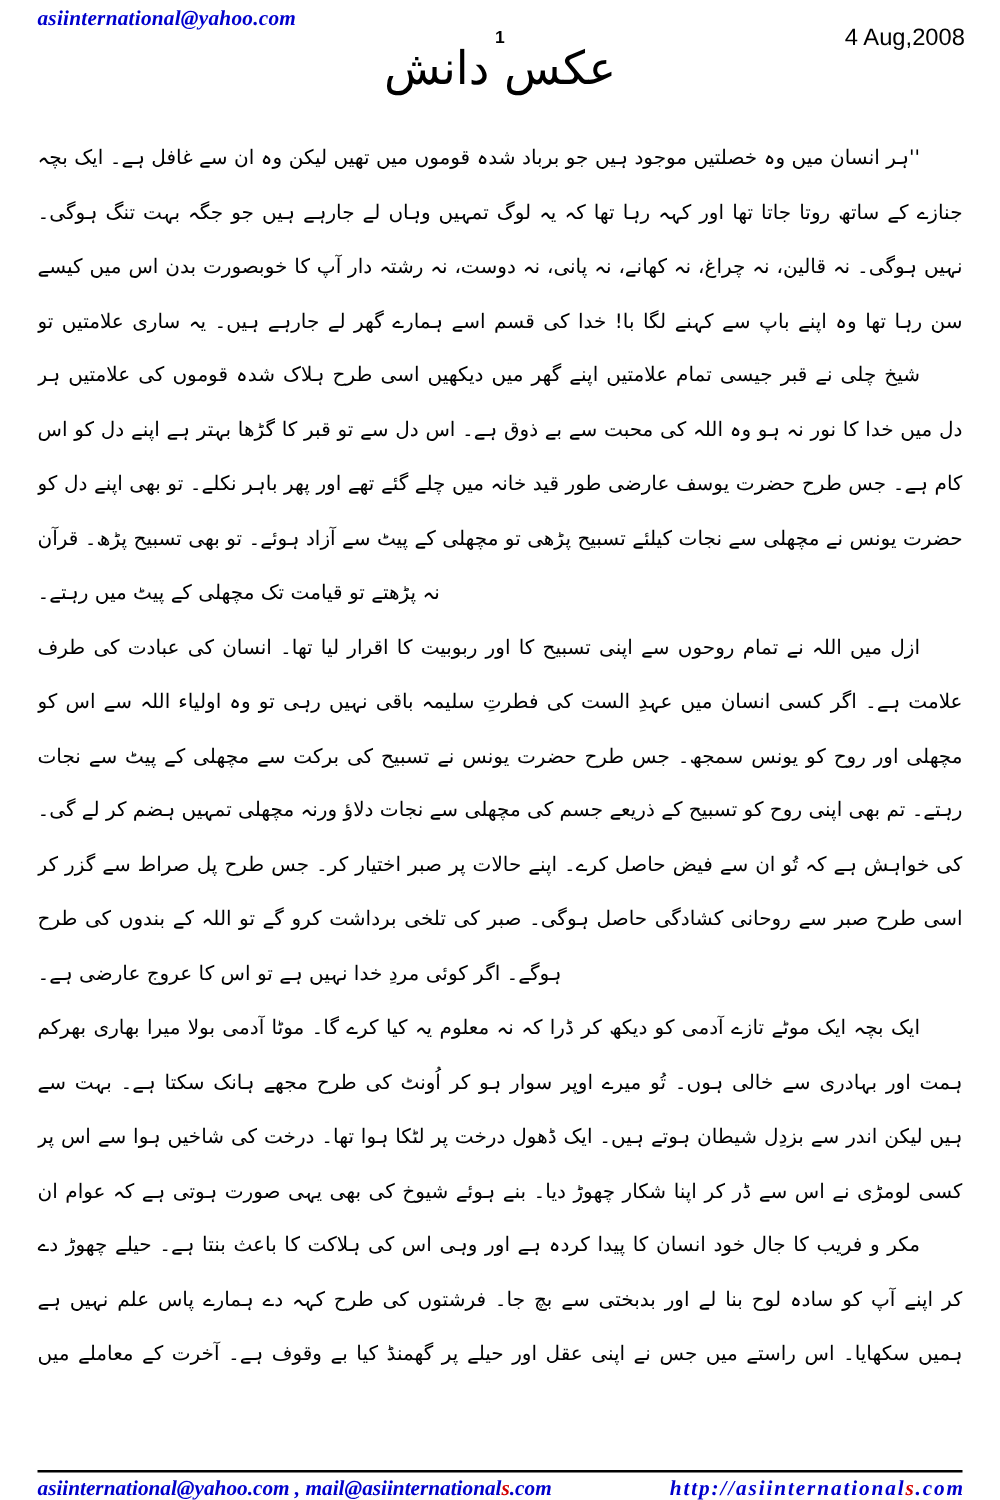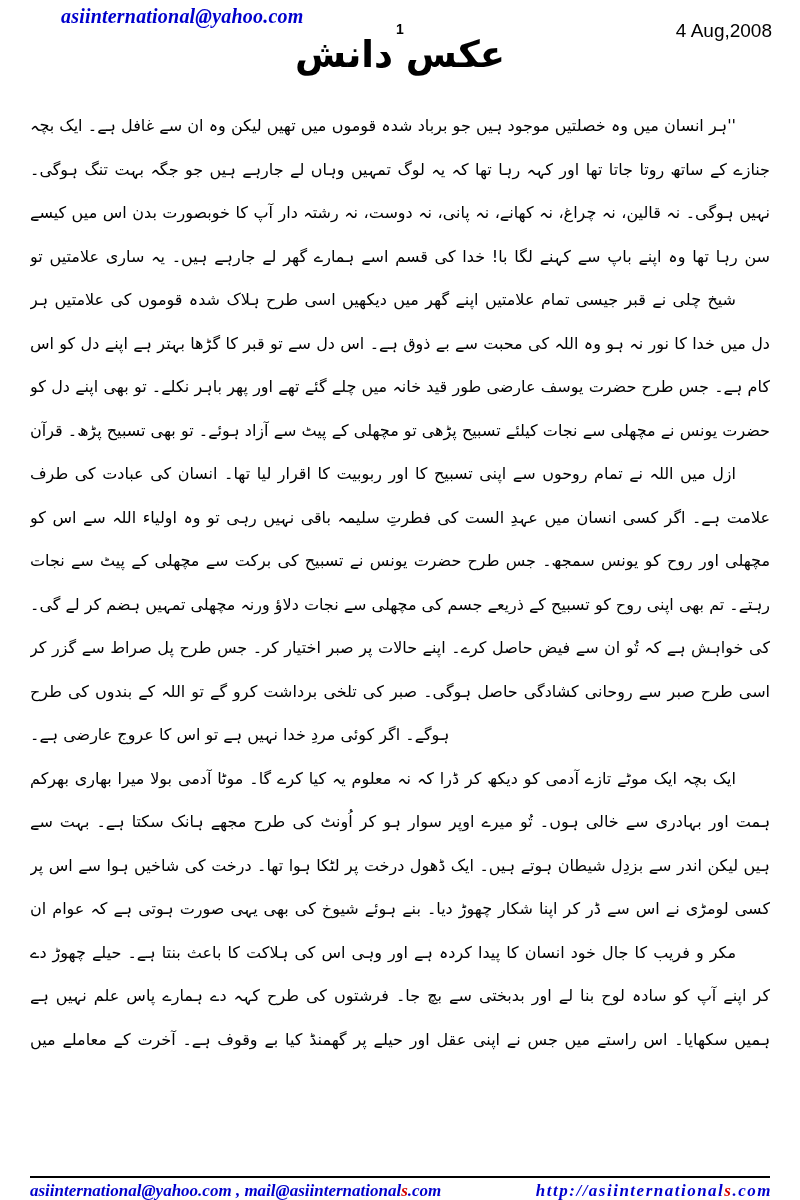--- a/index.html
+++ b/index.html
@@ -9,29 +9,28 @@
     background:#ffffff;
     margin:0 auto;
     overflow:hidden;
     font-family:"DejaVu Sans",sans-serif;
   }
   
   .email-left{
     position:absolute;left:30px;top:5px;
     font-family:"Liberation Serif",serif;
     font-style:italic;font-weight:bold;
-    font-size:20px;letter-spacing:.2px;
+    font-size:17px;letter-spacing:.2px;
     text-decoration:none;
     white-space:nowrap;
-    margin-left:31px;
   }
   .center-col{position:absolute;left:0;right:0;text-align:center;direction:rtl;}
   .bismillah{top:6px;font-size:14px;color:#000;}
   .page-number{top:21px;font-family:"Liberation Sans",sans-serif;font-size:14px;font-weight:bold;color:#000;direction:ltr;}
-  .doc-title{top:33px;font-size:37px;font-weight:bold;color:#000;}
+  .doc-title{top:33px;font-size:37px;font-weight:normal;color:#000;}
   .date-label{
     position:absolute;right:28px;top:20px;
     font-family:"Liberation Sans",sans-serif;
     font-size:19px;color:#000;white-space:nowrap;
   }
   
   .body-text{
     position:absolute;left:30px;right:30px;top:104px;
     direction:rtl;
     color:#000;
@@ -78,20 +77,21 @@
 
   <div class="body-text" id="bodyText">
       <div class="line indent">''ہر انسان میں وہ خصلتیں موجود ہیں جو برباد شدہ قوموں میں تھیں لیکن وہ ان سے غافل ہے۔ ایک بچہ اپنے باپ کے</div>
       <div class="line">جنازے کے ساتھ روتا جاتا تھا اور کہہ رہا تھا کہ یہ لوگ تمہیں وہاں لے جارہے ہیں جو جگہ بہت تنگ ہوگی۔ آرام کی کوئی چیز وہاں موجود</div>
       <div class="line">نہیں ہوگی۔ نہ قالین، نہ چراغ، نہ کھانے، نہ پانی، نہ دوست، نہ رشتہ دار آپ کا خوبصورت بدن اس میں کیسے رہے گا۔ شیخ چلی یہ باتیں</div>
       <div class="line">سن رہا تھا وہ اپنے باپ سے کہنے لگا با! خدا کی قسم اسے ہمارے گھر لے جارہے ہیں۔ یہ ساری علامتیں تو ہمارے گھر جیسی ہیں۔</div>
       <div class="line indent">شیخ چلی نے قبر جیسی تمام علامتیں اپنے گھر میں دیکھیں اسی طرح ہلاک شدہ قوموں کی علامتیں ہر انسان میں موجود ہیں۔ جس</div>
       <div class="line">دل میں خدا کا نور نہ ہو وہ اللہ کی محبت سے بے ذوق ہے۔ اس دل سے تو قبر کا گڑھا بہتر ہے اپنے دل کو اس گڑھے سے نکالنا اس کا اپنا</div>
       <div class="line">کام ہے۔ جس طرح حضرت یوسف عارضی طور قید خانہ میں چلے گئے تھے اور پھر باہر نکلے۔ تو بھی اپنے دل کو قید خانے سے باہر نکال۔</div>
       <div class="line">حضرت یونس نے مچھلی سے نجات کیلئے تسبیح پڑھی تو مچھلی کے پیٹ سے آزاد ہوئے۔ تو بھی تسبیح پڑھ۔ قرآن میں ہے کہ اگر یونس تسبیح</div>
+      <div class="line last-left">نہ پڑھتے تو قیامت تک مچھلی کے پیٹ میں رہتے۔</div>
       <div class="line indent">ازل میں اللہ نے تمام روحوں سے اپنی تسبیح کا اور ربوبیت کا اقرار لیا تھا۔ انسان کی عبادت کی طرف رجحان بھی عہد الست کی</div>
       <div class="line">علامت ہے۔ اگر کسی انسان میں عہدِ الست کی فطرتِ سلیمہ باقی نہیں رہی تو وہ اولیاء اللہ سے اس کو حاصل کر لے۔ دنیا کو سمندر جسم کو</div>
       <div class="line">مچھلی اور روح کو یونس سمجھ۔ جس طرح حضرت یونس نے تسبیح کی برکت سے مچھلی کے پیٹ سے نجات پائی ورنہ قیامت تک وہیں</div>
       <div class="line">رہتے۔ تم بھی اپنی روح کو تسبیح کے ذریعے جسم کی مچھلی سے نجات دلاؤ ورنہ مچھلی تمہیں ہضم کر لے گی۔ اولیاء اللہ روحانی مچھلیاں ہیں ان</div>
       <div class="line">کی خواہش ہے کہ تُو ان سے فیض حاصل کرے۔ اپنے حالات پر صبر اختیار کر۔ جس طرح پل صراط سے گزر کر جنت میں داخلہ ہے</div>
       <div class="line">اسی طرح صبر سے روحانی کشادگی حاصل ہوگی۔ صبر کی تلخی برداشت کرو گے تو اللہ کے بندوں کی طرح صبر کی لذت سے بھی آشنا</div>
       <div class="line last-left">ہوگے۔ اگر کوئی مردِ خدا نہیں ہے تو اس کا عروج عارضی ہے۔</div>
       <div class="line indent">ایک بچہ ایک موٹے تازے آدمی کو دیکھ کر ڈرا کہ نہ معلوم یہ کیا کرے گا۔ موٹا آدمی بولا میرا بھاری بھرکم بدن ہی خوفناک ہے۔</div>
       <div class="line">ہمت اور بہادری سے خالی ہوں۔ تُو میرے اوپر سوار ہو کر اُونٹ کی طرح مجھے ہانک سکتا ہے۔ بہت سے انسان بظاہر بہادر دکھائی دیتے</div>
       <div class="line">ہیں لیکن اندر سے بزدِل شیطان ہوتے ہیں۔ ایک ڈھول درخت پر لٹکا ہوا تھا۔ درخت کی شاخیں ہوا سے اس پر ضرب لگا دیتی تھیں۔</div>

